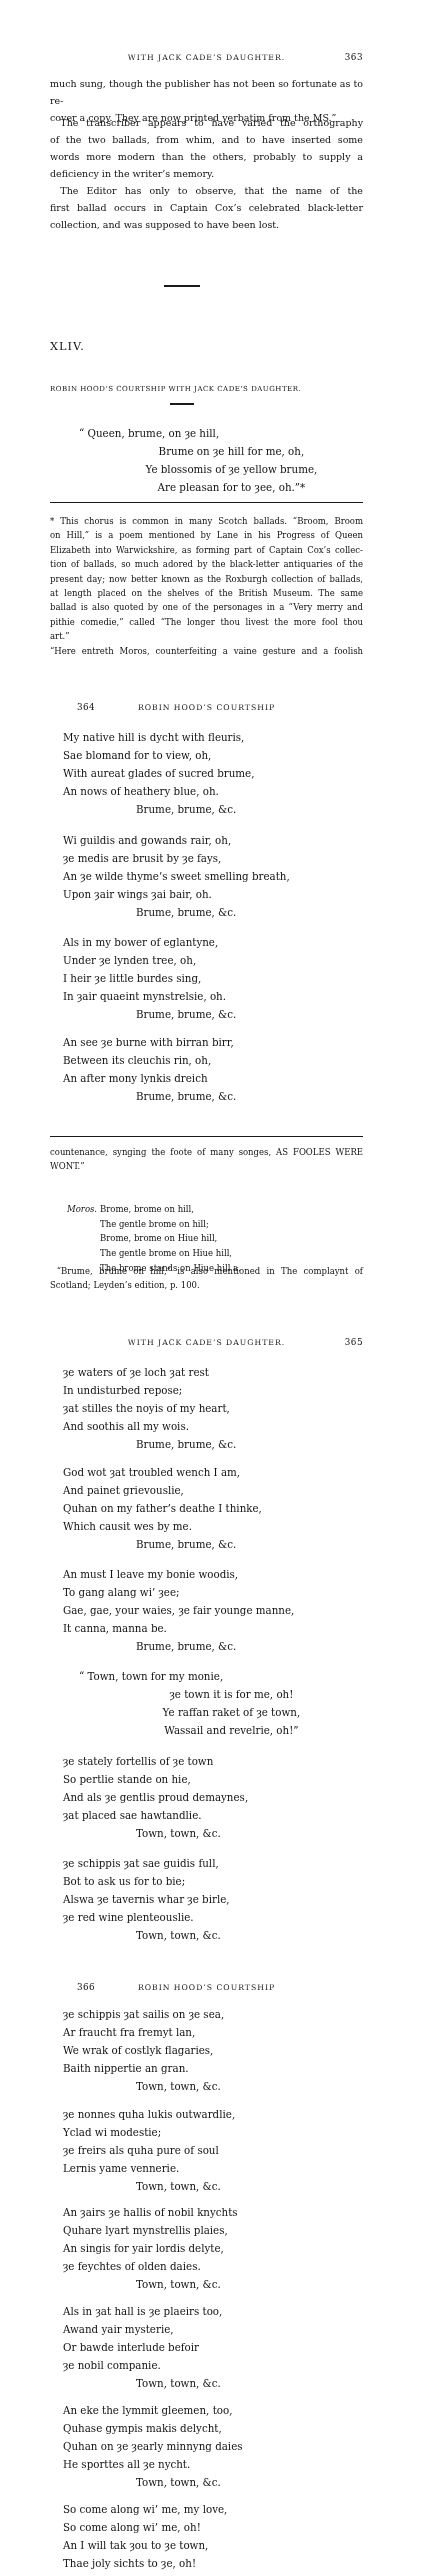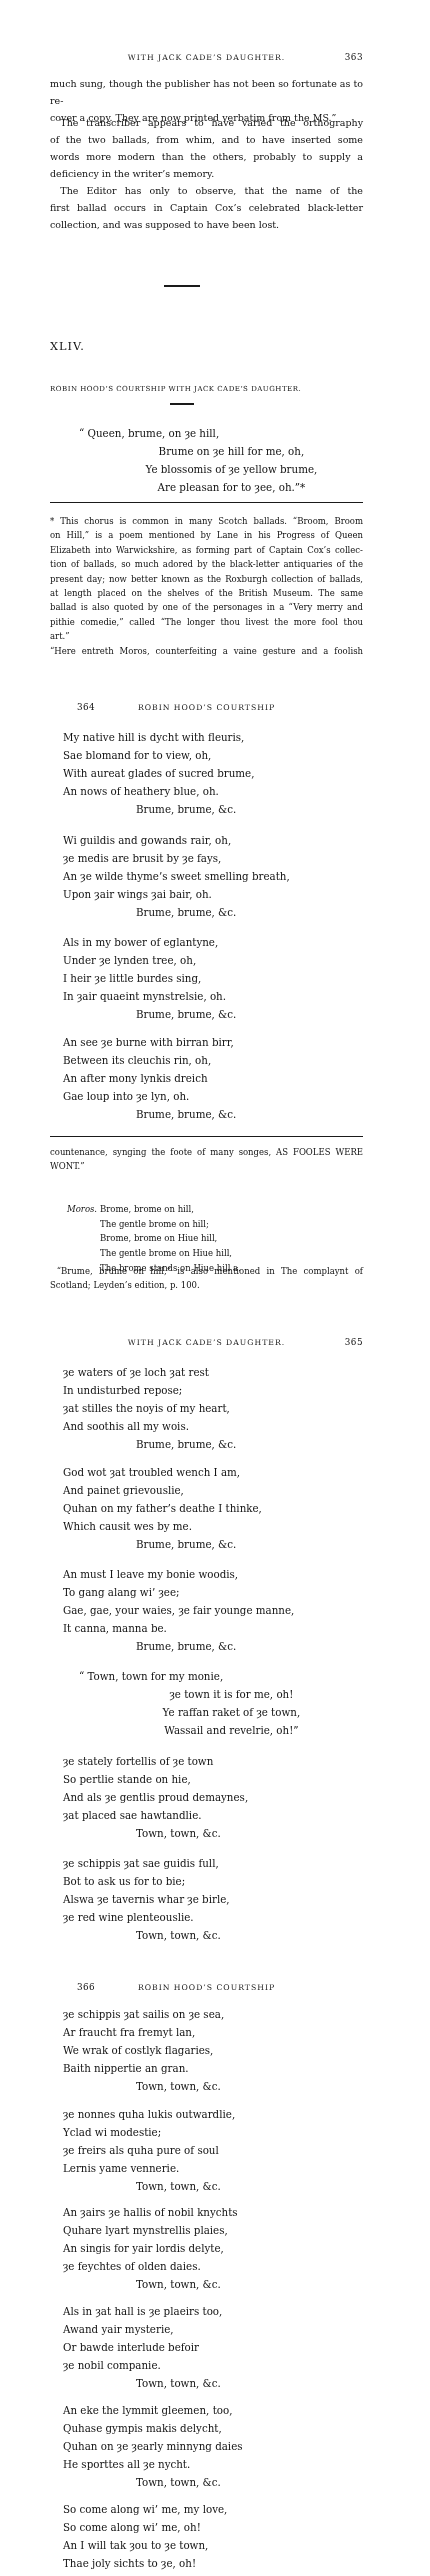--- a/index.html
+++ b/index.html
@@ -141,21 +141,20 @@
     <div class="vl">Under ȝe lynden tree, oh,</div>
     <div class="vl">I heir ȝe little burdes sing,</div>
     <div class="vl">In ȝair quaeint mynstrelsie, oh.</div>
     <div class="vl chorus">Brume, brume, &amp;c.</div>
   </div>
 
   <div class="stanza" style="top:1033px">
     <div class="vl">An see ȝe burne with birran birr,</div>
     <div class="vl">Between its cleuchis rin, oh,</div>
     <div class="vl">An after mony lynkis dreich</div>
-    <div class="vl">Gae loup into ȝe lyn, oh.</div>
     <div class="vl chorus">Brume, brume, &amp;c.</div>
   </div>
 
   <div class="fnrule" style="top:1136px"></div>
 
   <div class="fn" style="top:1145px">
     <div class="fl">countenance, synging the foote of many songes, AS FOOLES WERE</div>
     <div class="fl fl-last">WONT.”</div>
   </div>
 

